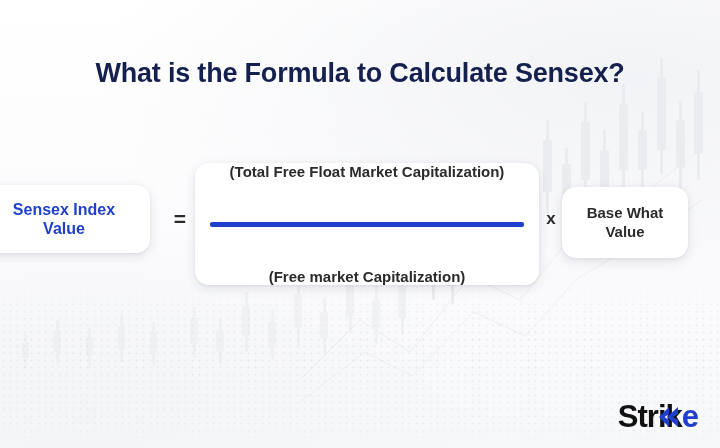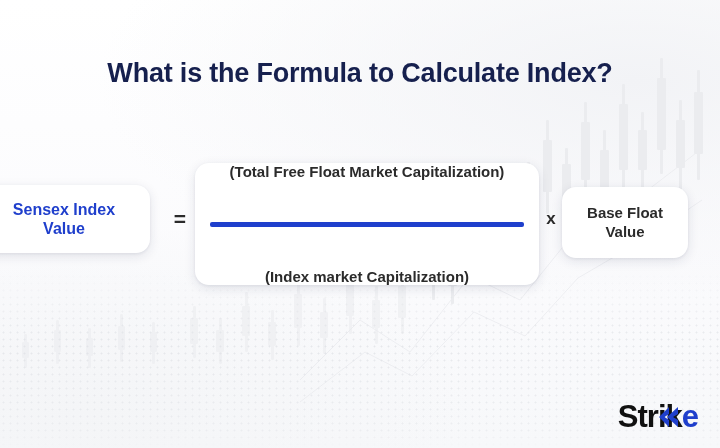--- a/index.html
+++ b/index.html
@@ -186,44 +186,44 @@
           <rect x="56" y="320" width="3" height="44" rx="1"></rect>
           <rect x="22" y="342" width="7" height="16" rx="1"></rect>
           <rect x="24" y="334" width="3" height="34" rx="1"></rect>
         </g>
       </g>
     </svg>
   </div>
 
   <div class="bg-layer bg-dots"></div>
 
-  <div class="title">What is the Formula to Calculate Index?</div>
+  <div class="title">What is the Formula to Calculate Sensex?</div>
 
   <div class="formula-row">
 
     <div class="card card-left">
       <div class="term-blue">
         <span>Sensex Index</span><br>
         <span>Value</span>
       </div>
     </div>
 
     <div class="op-equals">=</div>
 
     <div class="card card-fraction">
       <div class="frac-num">(Total Free Float Market Capitalization)</div>
       <div class="frac-bar"></div>
-      <div class="frac-den">(Index market Capitalization)</div>
+      <div class="frac-den">(Free market Capitalization)</div>
     </div>
 
     <div class="op-times">x</div>
 
     <div class="card card-right">
       <div class="term-dark">
-        <span>Base Float</span><br>
+        <span>Base What</span><br>
         <span>Value</span>
       </div>
     </div>
   </div>
 
   <div class="logo">
     <div class="logo-text">
       <span>Stri</span><span>k</span><span class="logo-e">e</span>
       <svg class="logo-chev" viewBox="0 0 20 22" xmlns="http://www.w3.org/2000/svg">
         <path d="M19 1 L8 11 L19 21 L19 14 L14 11 L19 8 Z" fill="#1f3fcc"></path>

